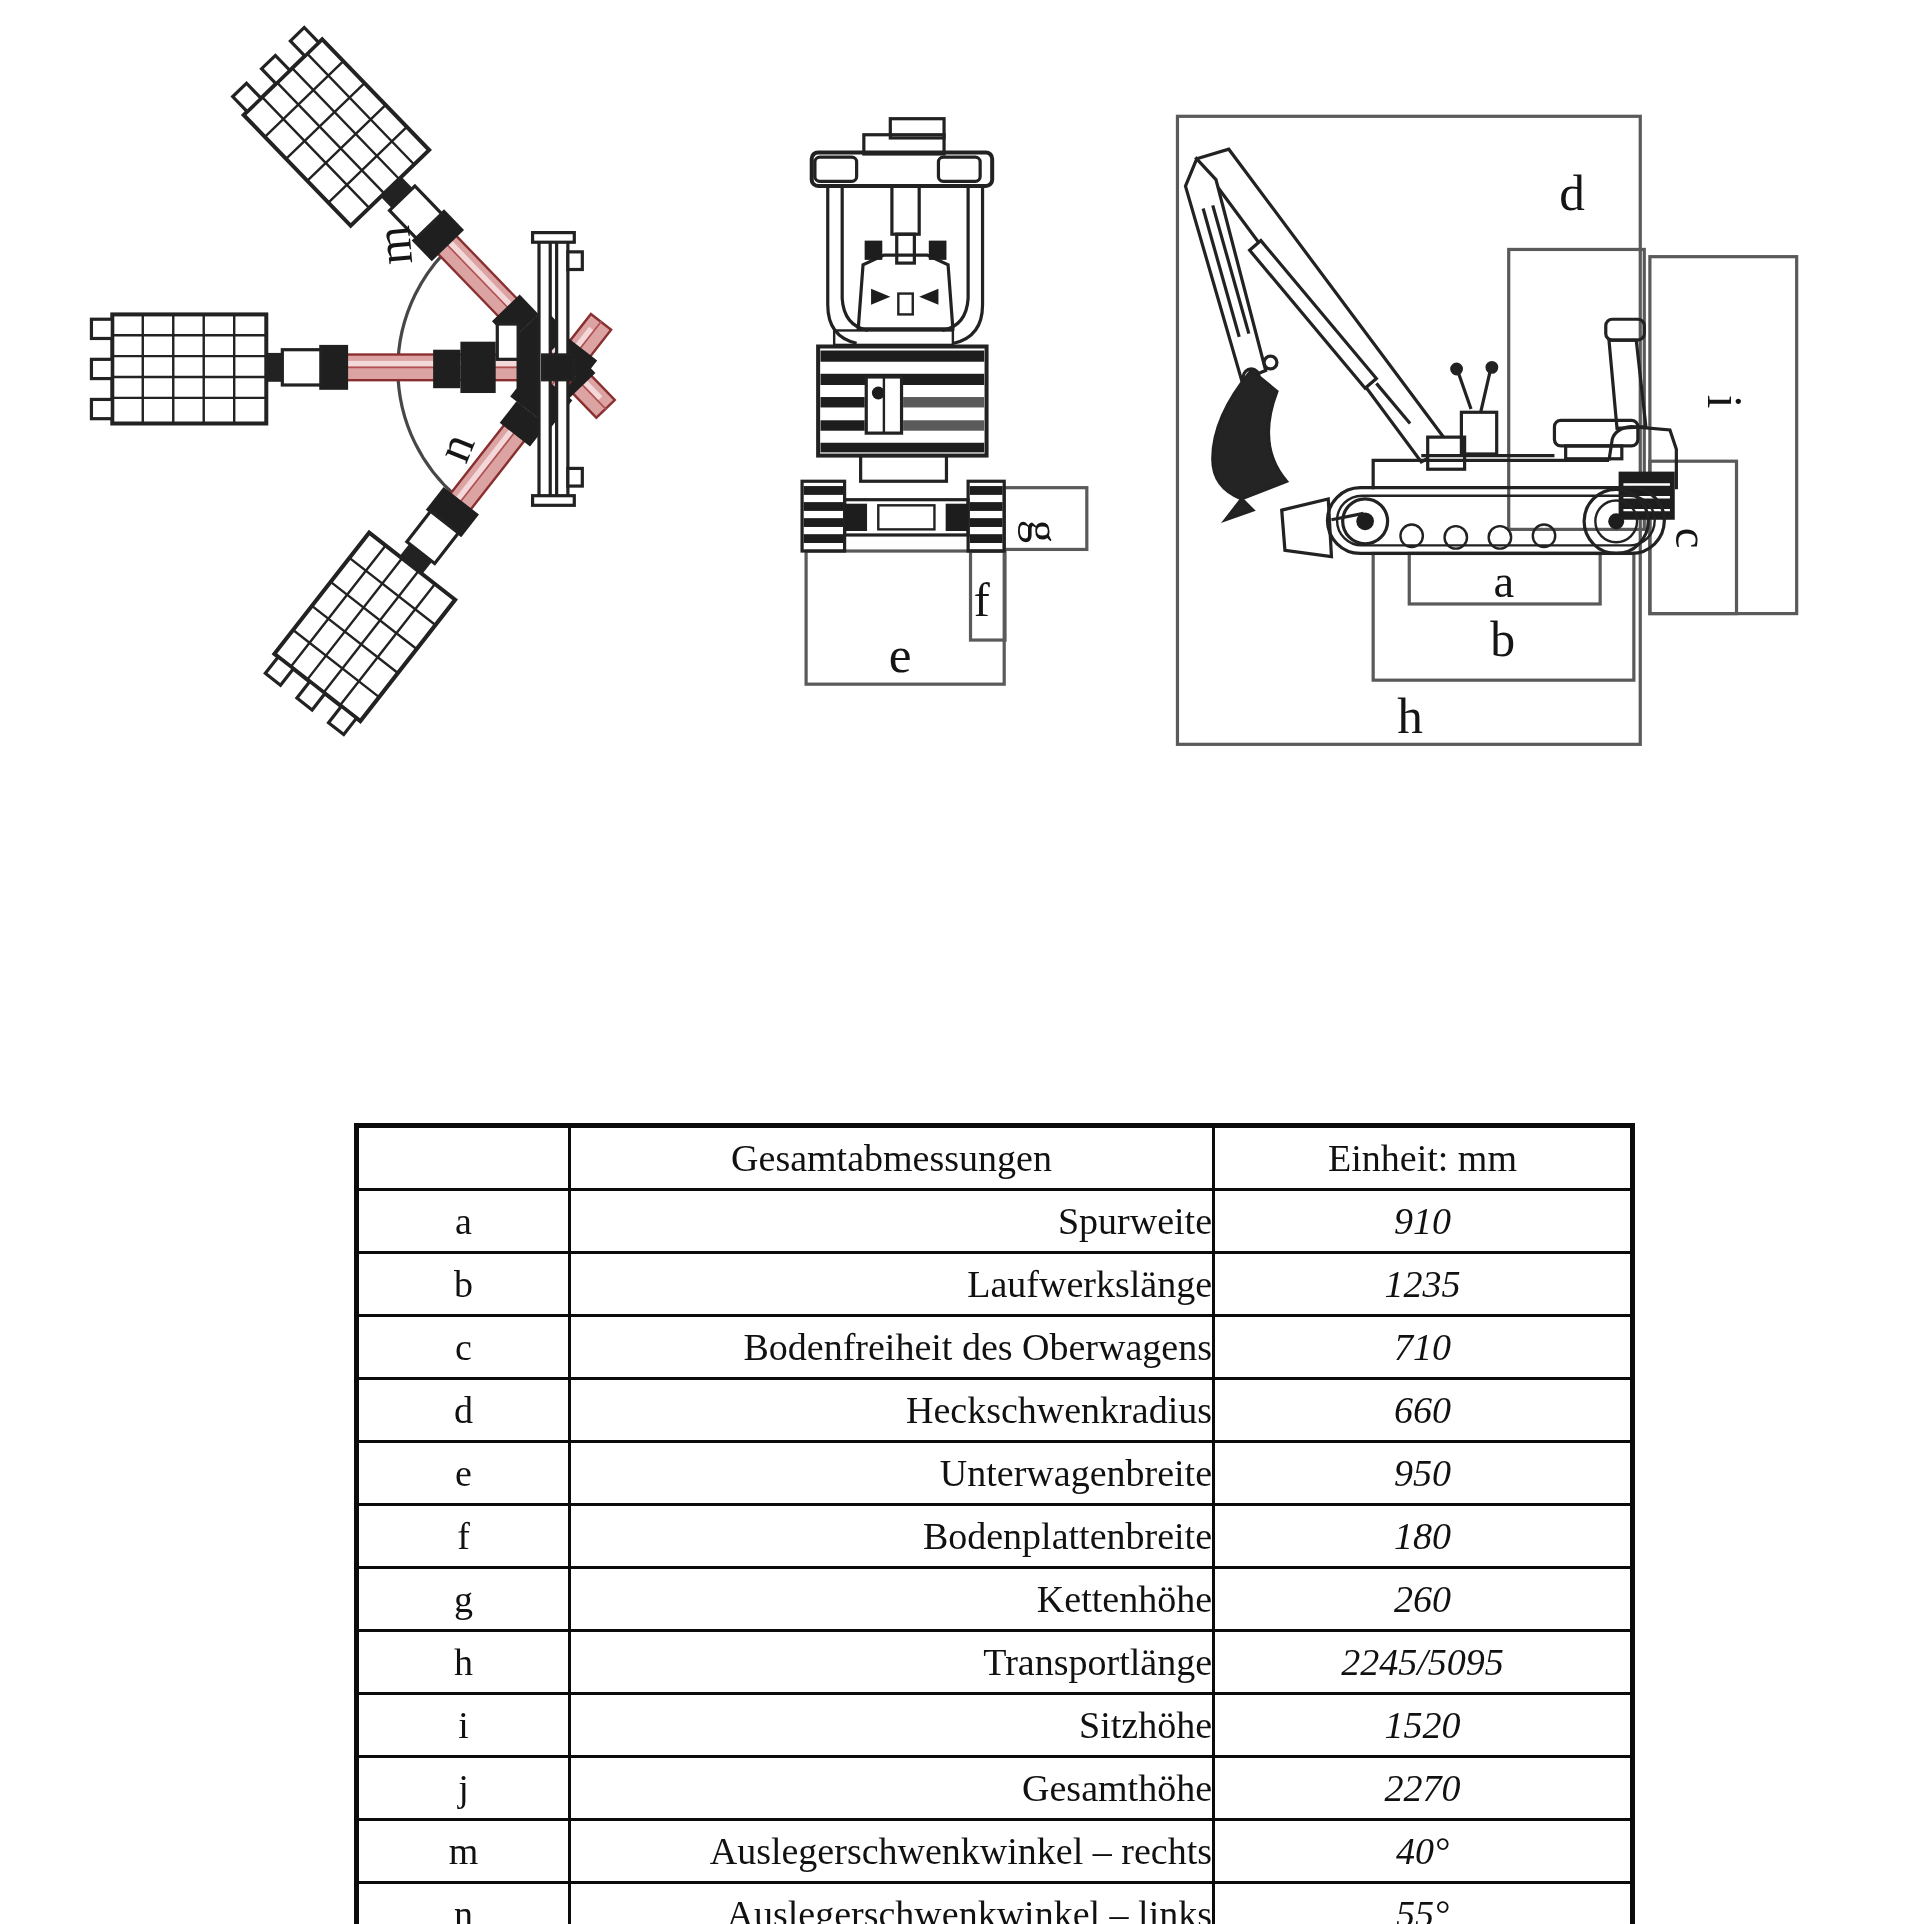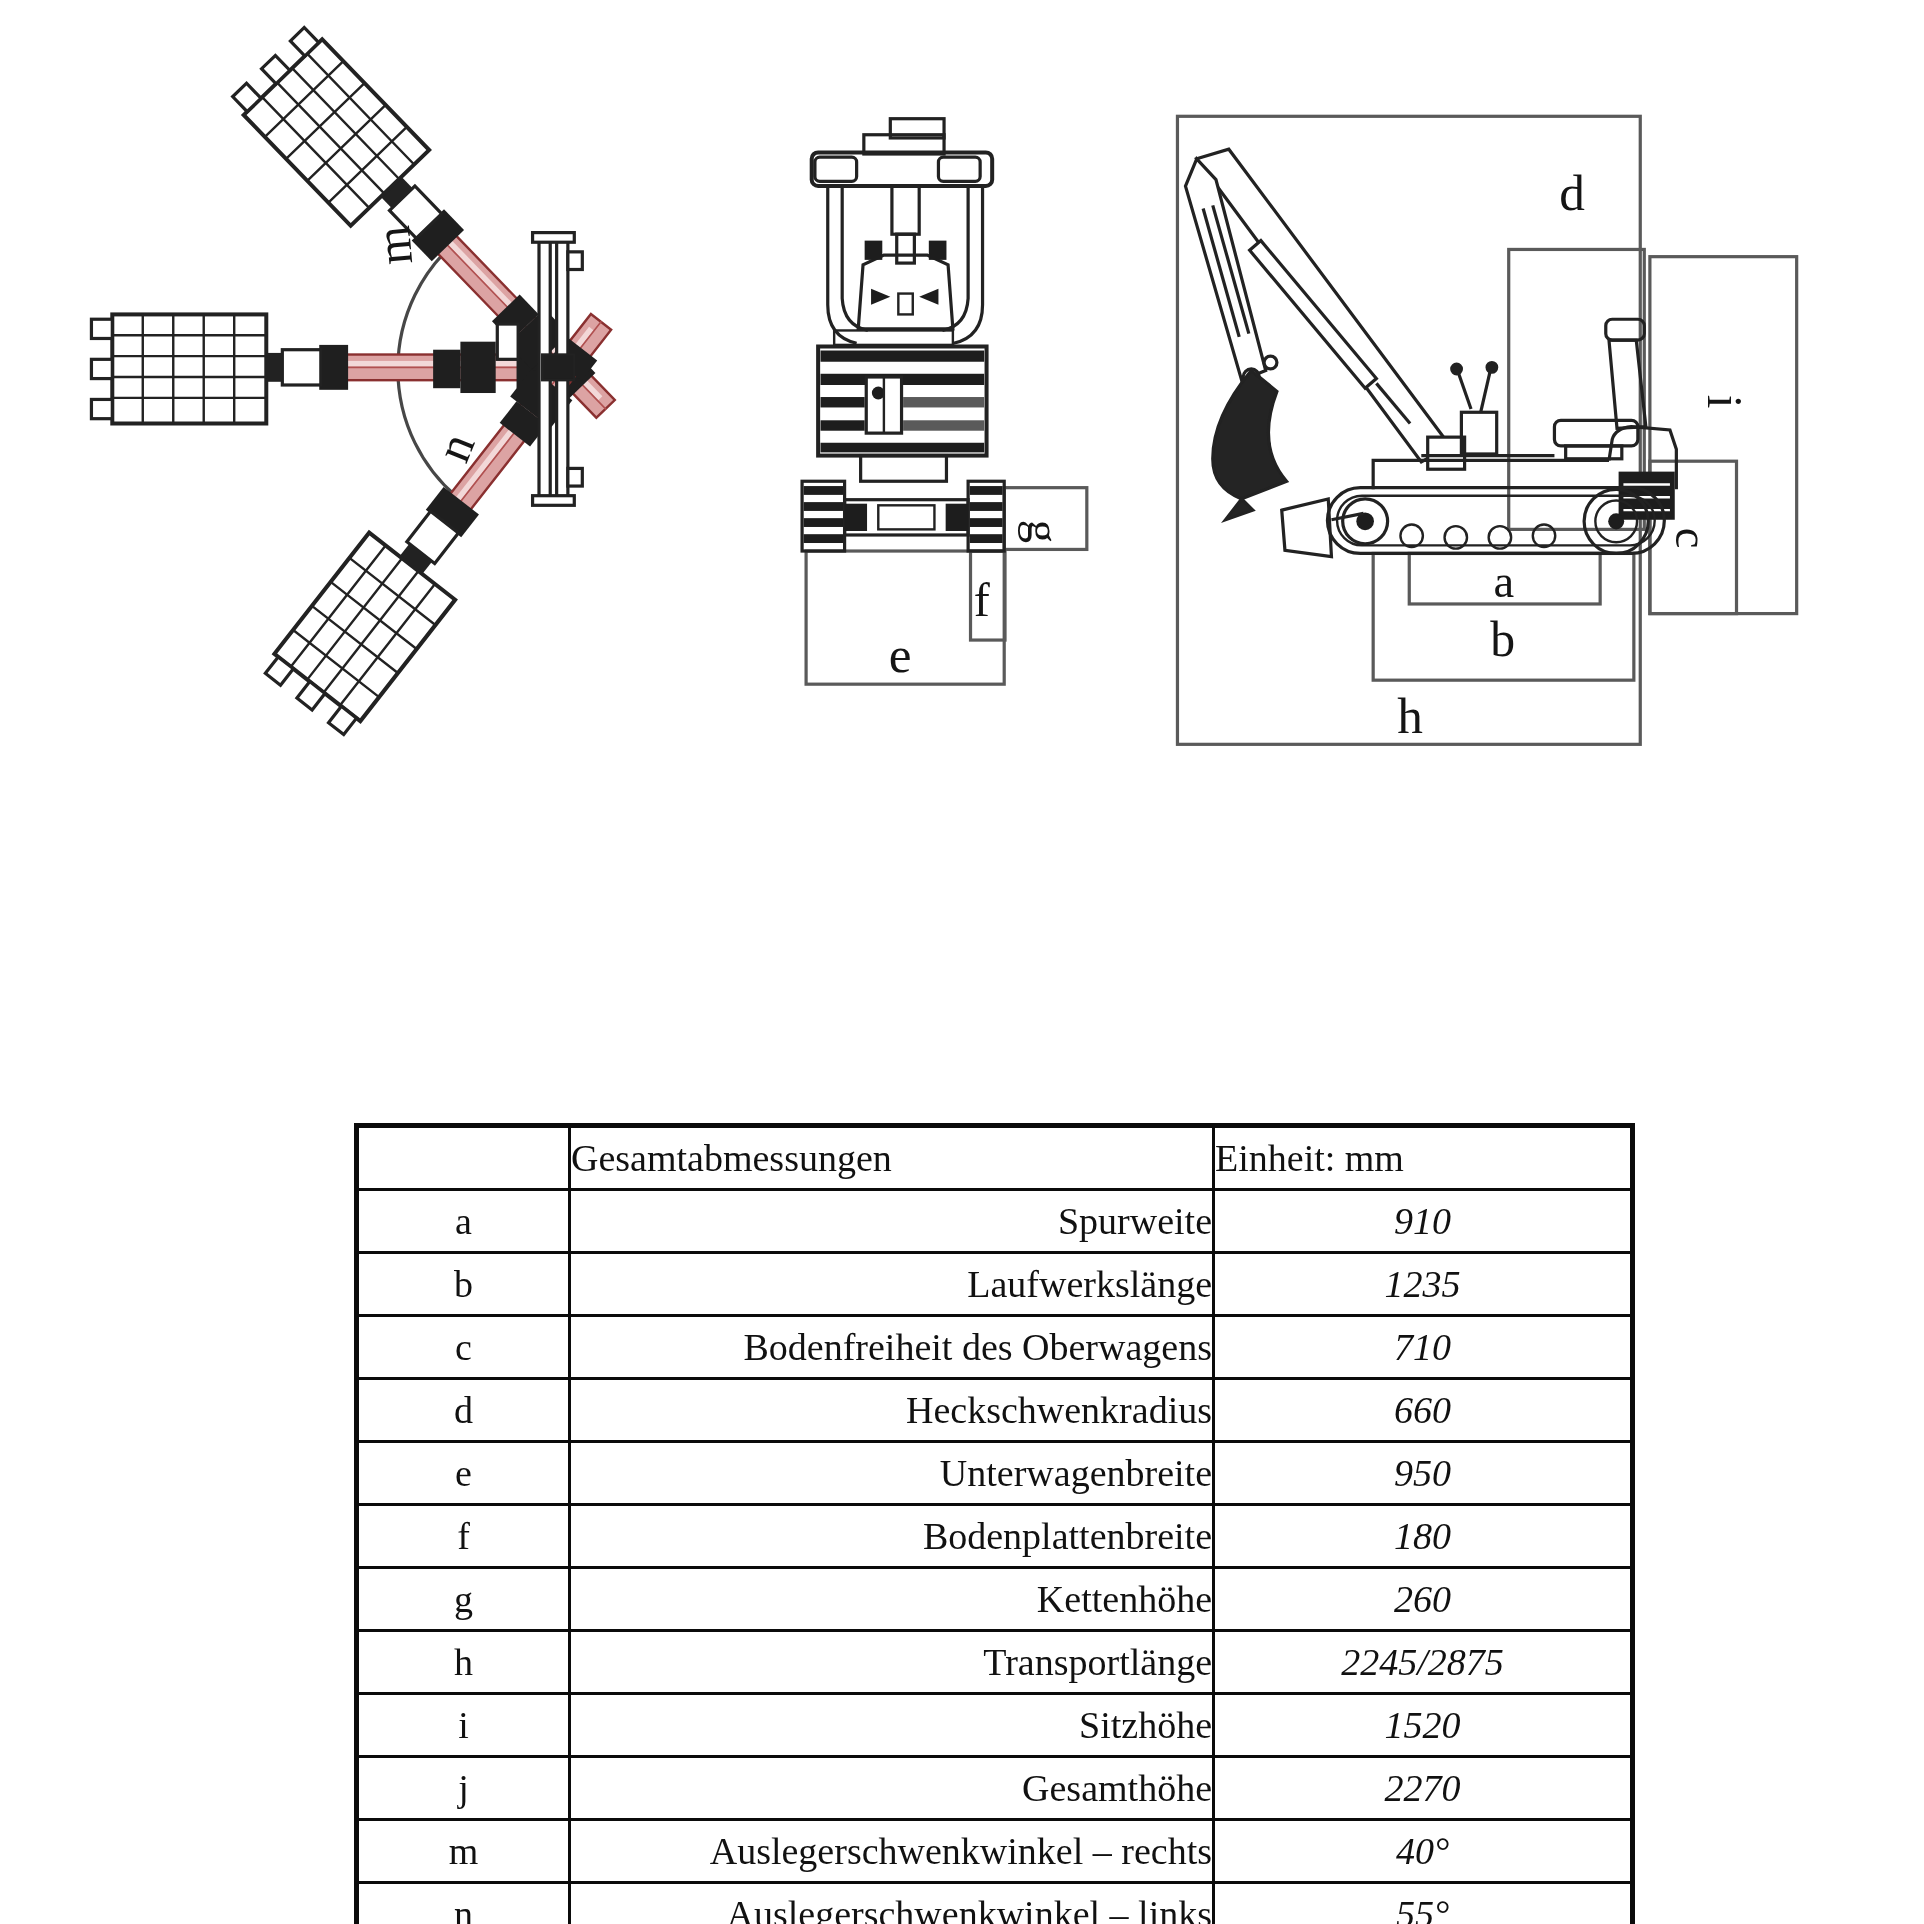--- a/index.html
+++ b/index.html
@@ -9,21 +9,21 @@
   svg.diagram{position:absolute;left:0;top:0;width:1925px;height:1925px;}
   svg text{fill:#151515;}
   .spec-table{position:absolute;left:354px;top:1123px;width:1276px;
               border-collapse:collapse;table-layout:fixed;
               border:5.6px solid #0b0b0b;}
   .spec-table td{border:3.2px solid #0b0b0b;height:60px;font-size:38px;
                  padding:0;vertical-align:middle;overflow:hidden;white-space:nowrap;}
   .spec-table td.key{text-align:center;}
   .spec-table td.name{text-align:right;padding-left:14.4px;}
   .spec-table td.val{text-align:center;font-style:italic;}
-  .spec-table tr.hdr td{}
+  .spec-table tr.hdr td{text-align:center;}
 </style>
 </head>
 <body>
 
 <div class="canvas">
 
 <svg class="diagram" viewBox="0 0 2400 2400" xmlns="http://www.w3.org/2000/svg">
 
   <defs>
 
@@ -250,21 +250,21 @@
       <td class="val">180</td>
     </tr>
     <tr>
       <td class="key">g</td>
       <td class="name">Kettenhöhe</td>
       <td class="val">260</td>
     </tr>
     <tr>
       <td class="key">h</td>
       <td class="name">Transportlänge</td>
-      <td class="val">2245/2875</td>
+      <td class="val">2245/5095</td>
     </tr>
     <tr>
       <td class="key">i</td>
       <td class="name">Sitzhöhe</td>
       <td class="val">1520</td>
     </tr>
     <tr>
       <td class="key">j</td>
       <td class="name">Gesamthöhe</td>
       <td class="val">2270</td>

